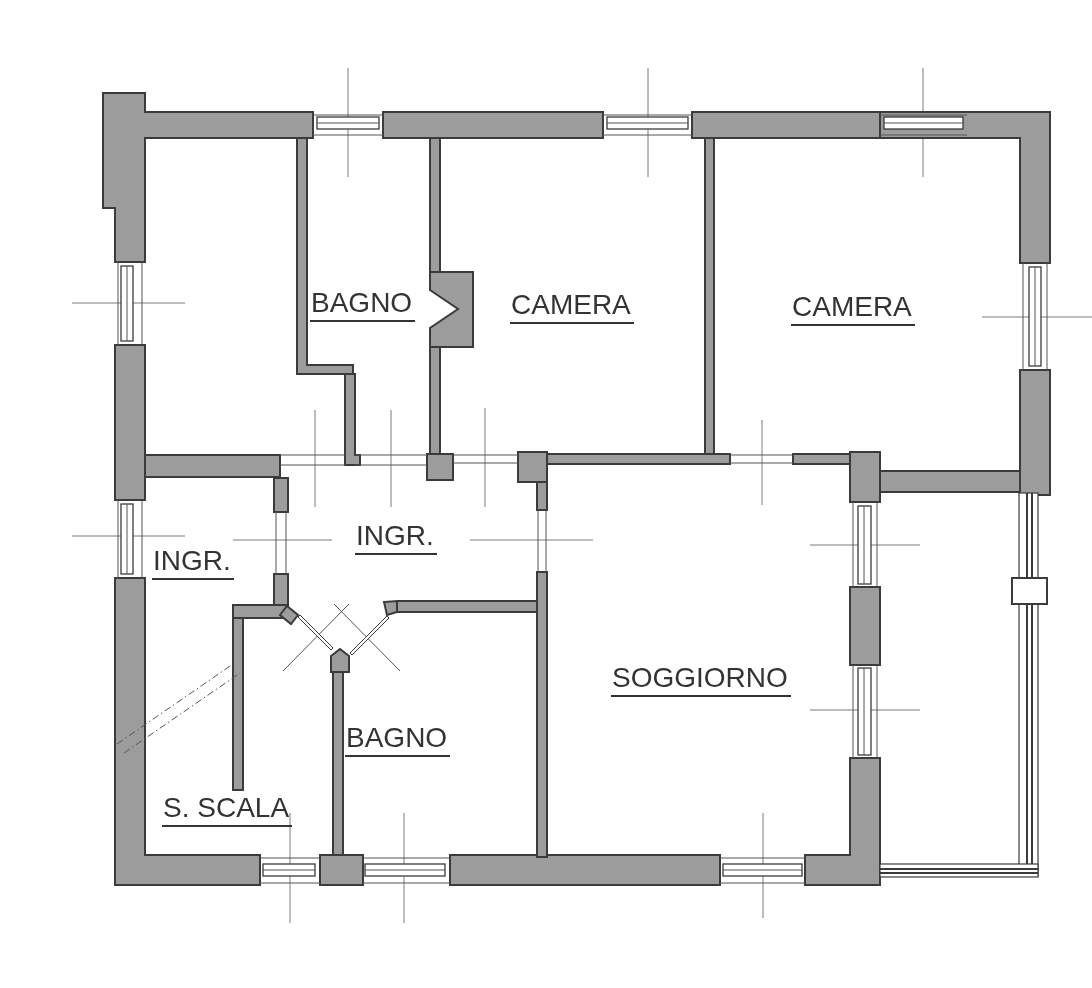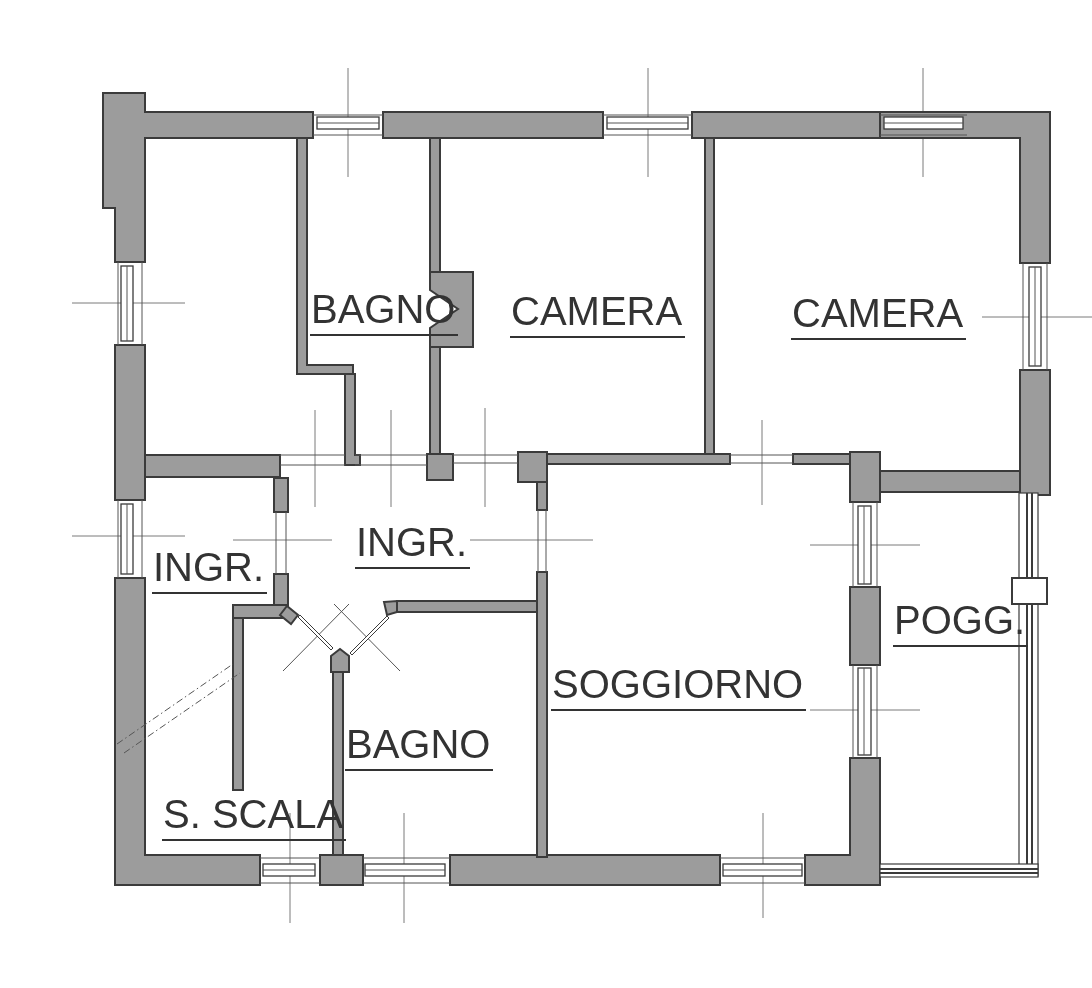--- a/index.html
+++ b/index.html
@@ -8,21 +8,21 @@
   .plan svg{position:absolute;left:0;top:0;}
   .wall{fill:var(--wall-fill,#9c9c9c);stroke:var(--wall-stroke,#3b3b3b);stroke-width:2;stroke-linejoin:miter;}
   .cline{stroke:var(--centerline,#7a7a7a);stroke-width:1;fill:none;}
   .thin{stroke:var(--thin-line,#555);stroke-width:1;fill:none;}
   .frame{fill:#fff;stroke:var(--wall-stroke,#3b3b3b);stroke-width:1.3;}
   .leaf{fill:#fff;stroke:var(--wall-stroke,#3b3b3b);stroke-width:1;}
   .rail{fill:#fff;stroke:var(--wall-stroke,#3b3b3b);stroke-width:1.2;}
   .rail-in{stroke:var(--wall-stroke,#3b3b3b);stroke-width:2;fill:none;}
   .dash{stroke:var(--thin-line,#555);stroke-width:1;fill:none;stroke-dasharray:7 3 1.5 3;}
   .room-label{position:absolute;display:inline-block;color:var(--label-color,#333);
-      font-size:40px;line-height:1.12;letter-spacing:0px;white-space:nowrap;
+      font-size:28px;line-height:1.12;letter-spacing:0px;white-space:nowrap;
       border-bottom:2px solid var(--label-color,#333);padding:0 3px 2px 1px;}
 </style>
 </head>
 <body>
 
 <div class="plan">
 
 <svg width="1092" height="988" viewBox="0 0 1092 988">
 
   <g>
@@ -175,18 +175,17 @@
     <rect class="rail" x="1012" y="578" width="35" height="26" style="stroke-width:2"></rect>
   </g>
 
 </svg>
 
   <div class="room-label" style="left:310px;top:287px;">BAGNO</div>
   <div class="room-label" style="left:510px;top:289px;">CAMERA</div>
   <div class="room-label" style="left:791px;top:291px;">CAMERA</div>
   <div class="room-label" style="left:355px;top:520px;">INGR.</div>
   <div class="room-label" style="left:152px;top:545px;">INGR.</div>
-  <div class="room-label" style="left:551px;top:662px;">SOGGIORNO</div>
+  <div class="room-label" style="left:611px;top:662px;">SOGGIORNO</div>
   <div class="room-label" style="left:345px;top:722px;">BAGNO</div>
   <div class="room-label" style="left:162px;top:792px;">S. SCALA</div>
-  <div class="room-label" style="left:893px;top:598px;">POGG.</div>
 
 </div>
 
 </body></html>

